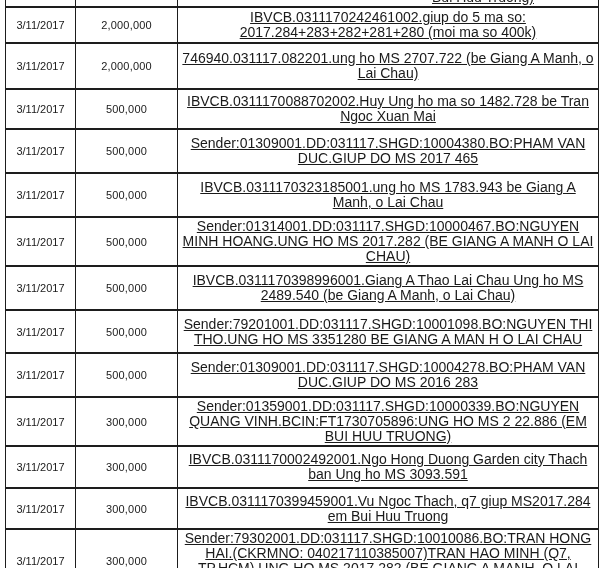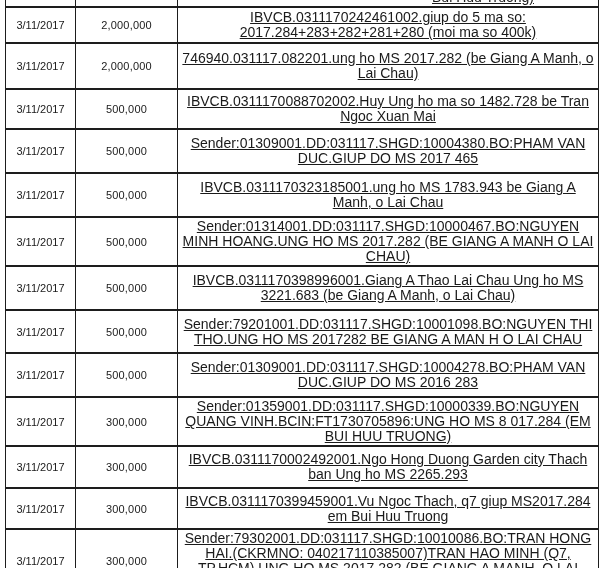--- a/index.html
+++ b/index.html
@@ -72,21 +72,21 @@
           <td class="cell-desc"><span>Bui Huu Truong)</span></td>
         </tr>
         <tr>
           <td class="cell-date">3/11/2017</td>
           <td class="cell-amount">2,000,000</td>
           <td class="cell-desc"><span>IBVCB.0311170242461002.giup do 5 ma so: 2017.284+283+282+281+280 (moi ma so 400k)</span></td>
         </tr>
         <tr>
           <td class="cell-date">3/11/2017</td>
           <td class="cell-amount">2,000,000</td>
-          <td class="cell-desc"><span>746940.031117.082201.ung ho MS 2017.282 (be Giang A Manh, o Lai Chau)</span></td>
+          <td class="cell-desc"><span>746940.031117.082201.ung ho MS 2707.722 (be Giang A Manh, o Lai Chau)</span></td>
         </tr>
         <tr>
           <td class="cell-date">3/11/2017</td>
           <td class="cell-amount">500,000</td>
           <td class="cell-desc"><span>IBVCB.0311170088702002.Huy Ung ho ma so 1482.728 be Tran Ngoc Xuan Mai</span></td>
         </tr>
         <tr>
           <td class="cell-date">3/11/2017</td>
           <td class="cell-amount">500,000</td>
           <td class="cell-desc"><span>Sender:01309001.DD:031117.SHGD:10004380.BO:PHAM VAN DUC.GIUP DO MS 2017 465</span></td>
@@ -97,41 +97,41 @@
           <td class="cell-desc"><span>IBVCB.0311170323185001.ung ho MS 1783.943 be Giang A Manh, o Lai Chau</span></td>
         </tr>
         <tr>
           <td class="cell-date">3/11/2017</td>
           <td class="cell-amount">500,000</td>
           <td class="cell-desc"><span>Sender:01314001.DD:031117.SHGD:10000467.BO:NGUYEN MINH HOANG.UNG HO MS 2017.282 (BE GIANG A MANH O LAI CHAU)</span></td>
         </tr>
         <tr>
           <td class="cell-date">3/11/2017</td>
           <td class="cell-amount">500,000</td>
-          <td class="cell-desc"><span>IBVCB.0311170398996001.Giang A Thao Lai Chau Ung ho MS 3221.683 (be Giang A Manh, o Lai Chau)</span></td>
+          <td class="cell-desc"><span>IBVCB.0311170398996001.Giang A Thao Lai Chau Ung ho MS 2489.540 (be Giang A Manh, o Lai Chau)</span></td>
         </tr>
         <tr>
           <td class="cell-date">3/11/2017</td>
           <td class="cell-amount">500,000</td>
-          <td class="cell-desc"><span>Sender:79201001.DD:031117.SHGD:10001098.BO:NGUYEN THI THO.UNG HO MS 2017282 BE GIANG A MAN H O LAI CHAU</span></td>
+          <td class="cell-desc"><span>Sender:79201001.DD:031117.SHGD:10001098.BO:NGUYEN THI THO.UNG HO MS 3351280 BE GIANG A MAN H O LAI CHAU</span></td>
         </tr>
         <tr>
           <td class="cell-date">3/11/2017</td>
           <td class="cell-amount">500,000</td>
           <td class="cell-desc"><span>Sender:01309001.DD:031117.SHGD:10004278.BO:PHAM VAN DUC.GIUP DO MS 2016 283</span></td>
         </tr>
         <tr>
           <td class="cell-date">3/11/2017</td>
           <td class="cell-amount">300,000</td>
-          <td class="cell-desc"><span>Sender:01359001.DD:031117.SHGD:10000339.BO:NGUYEN QUANG VINH.BCIN:FT1730705896:UNG HO MS 8 017.284 (EM BUI HUU TRUONG)</span></td>
+          <td class="cell-desc"><span>Sender:01359001.DD:031117.SHGD:10000339.BO:NGUYEN QUANG VINH.BCIN:FT1730705896:UNG HO MS 2 22.886 (EM BUI HUU TRUONG)</span></td>
         </tr>
         <tr>
           <td class="cell-date">3/11/2017</td>
           <td class="cell-amount">300,000</td>
-          <td class="cell-desc"><span>IBVCB.0311170002492001.Ngo Hong Duong Garden city Thach ban Ung ho MS 2265.293</span></td>
+          <td class="cell-desc"><span>IBVCB.0311170002492001.Ngo Hong Duong Garden city Thach ban Ung ho MS 3093.591</span></td>
         </tr>
         <tr>
           <td class="cell-date">3/11/2017</td>
           <td class="cell-amount">300,000</td>
           <td class="cell-desc"><span>IBVCB.0311170399459001.Vu Ngoc Thach, q7 giup MS2017.284 em Bui Huu Truong</span></td>
         </tr>
         <tr>
           <td class="cell-date">3/11/2017</td>
           <td class="cell-amount">300,000</td>
           <td class="cell-desc"><span>Sender:79302001.DD:031117.SHGD:10010086.BO:TRAN HONG HAI.(CKRMNO: 040217110385007)TRAN HAO MINH (Q7, TP.HCM) UNG HO MS 2017.282 (BE GIANG A MANH, O LAI CHAU) (NHH: VIETCOMBANK SO GIAO DICH (SGD) )</span></td>

